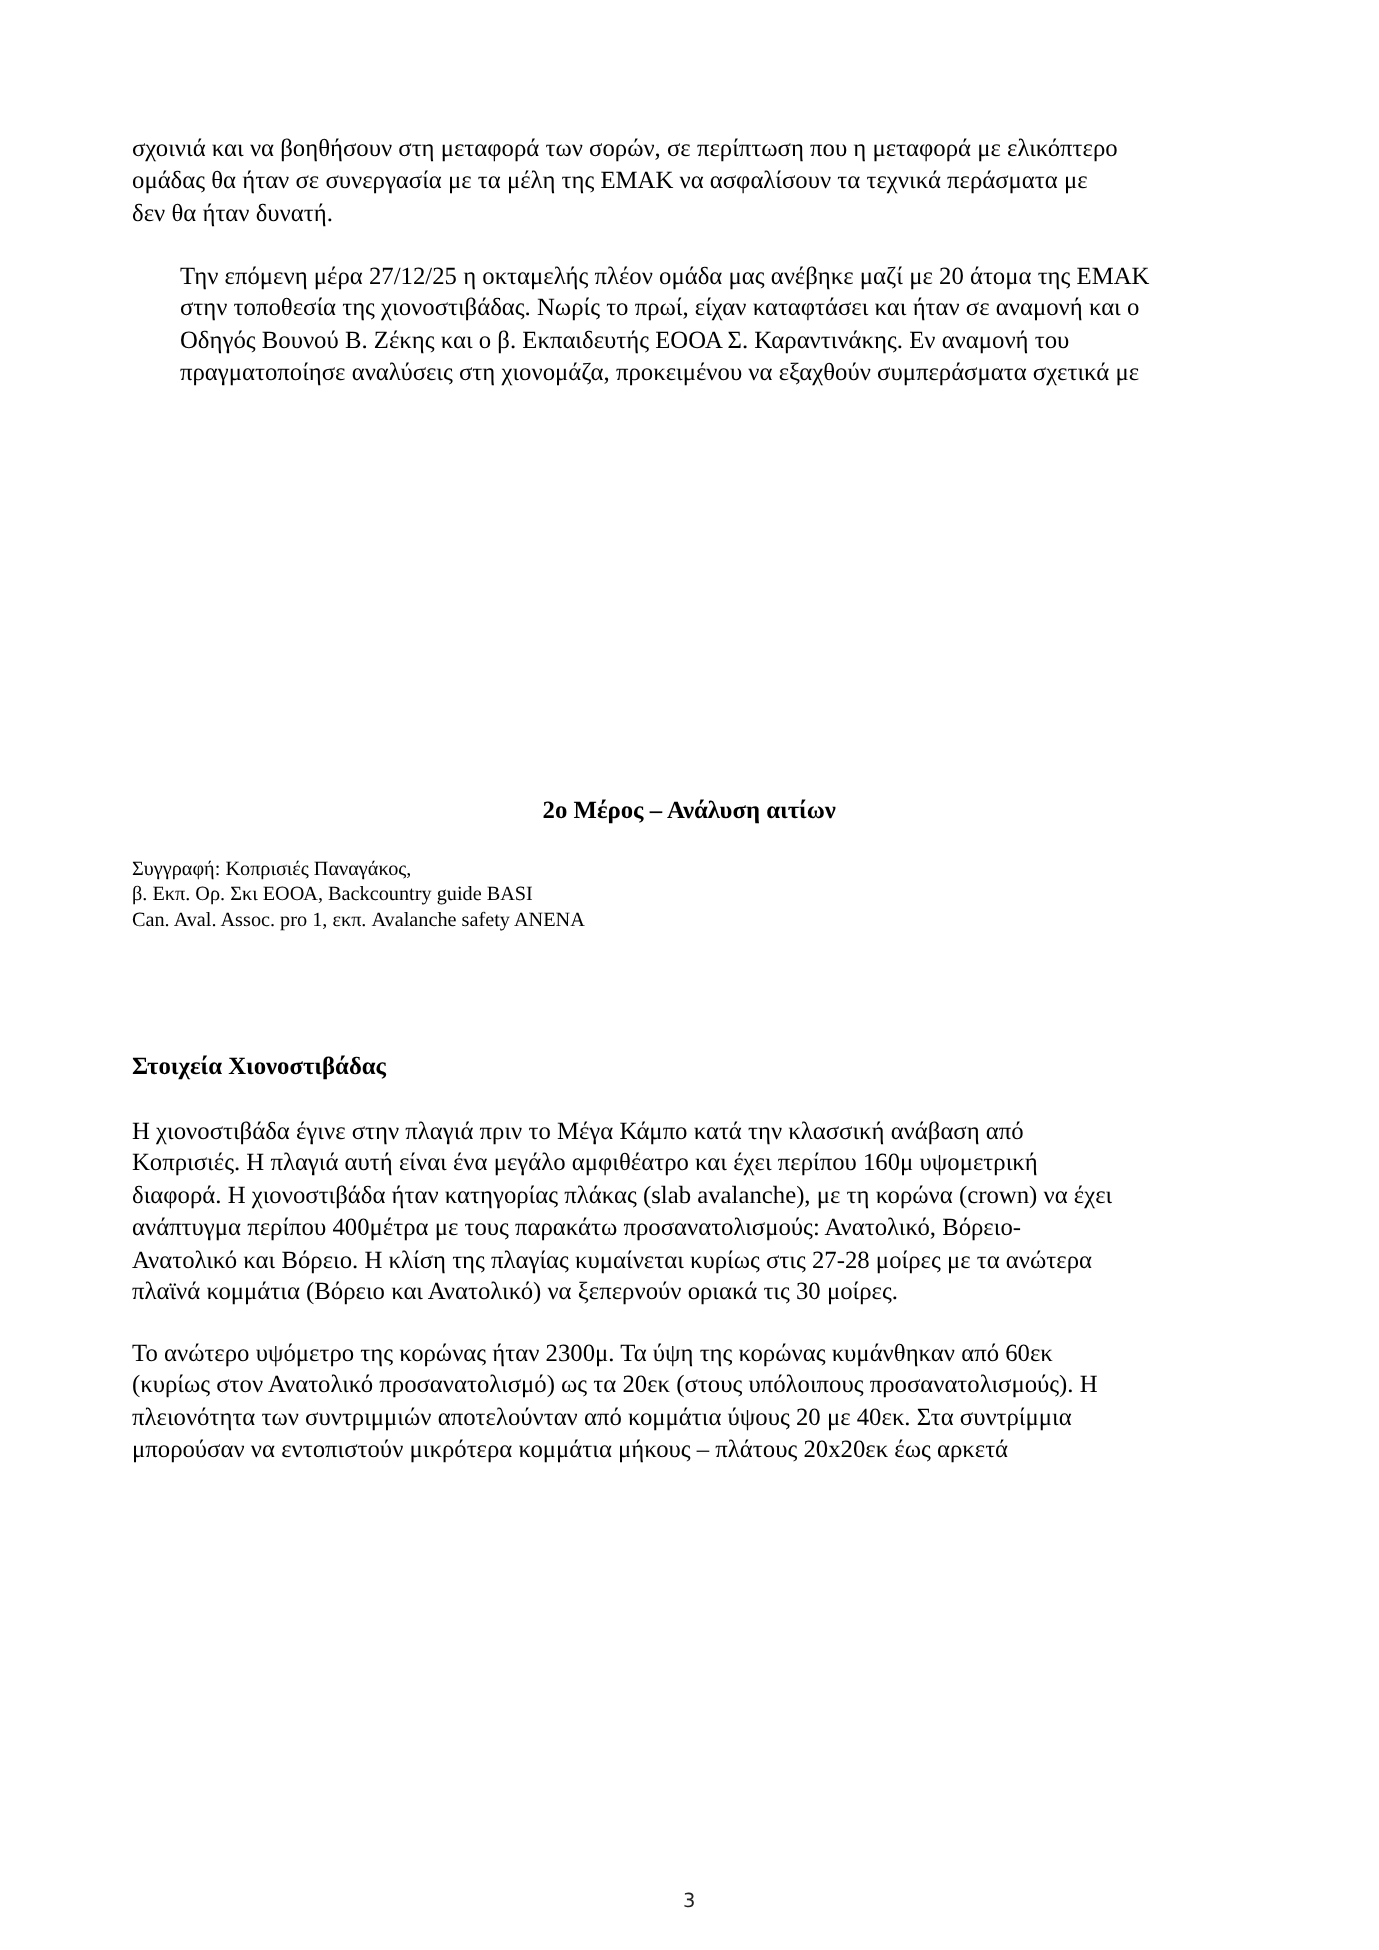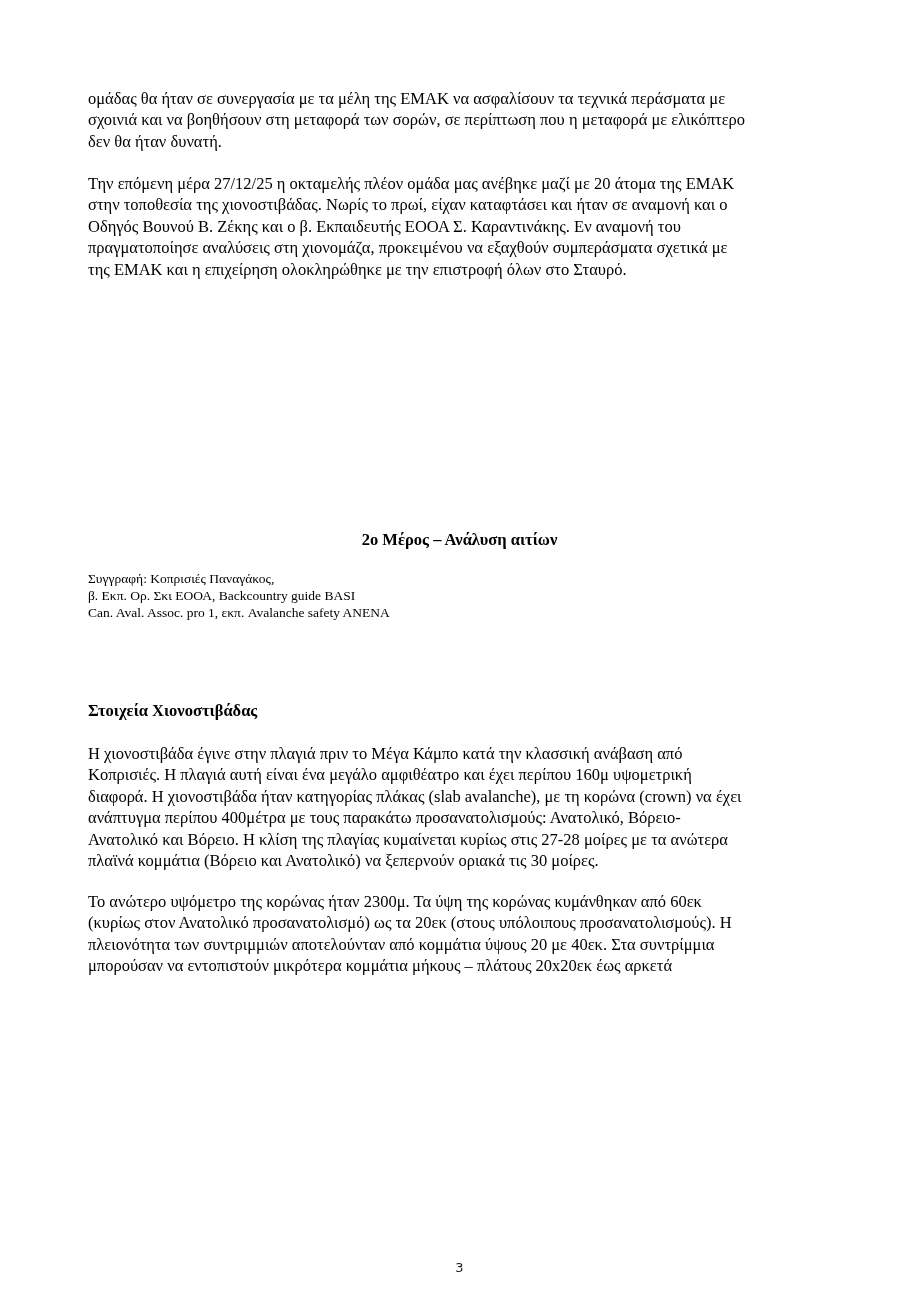--- a/index.html
+++ b/index.html
@@ -15,31 +15,30 @@
   .subheading { position: absolute; left: 88px; top: 701px; font-weight: bold; font-size: 16.5px; margin: 0; }
   .page-number { position: absolute; left: 0; width: 919px; top: 1260px; text-align: center;
                  font-family: "DejaVu Sans", sans-serif; font-size: 13px; color: #222; }
 </style>
 </head>
 <body>
 
 <div>
 
   <p class="para" style="top:88px;">
+    <span class="ln">σχοινιά και να βοηθήσουν στη μεταφορά των σορών, σε περίπτωση που η μεταφορά με ελικόπτερο</span>
     <span class="ln">ομάδας θα ήταν σε συνεργασία με τα μέλη της ΕΜΑΚ να ασφαλίσουν τα τεχνικά περάσματα με</span>
-    <span class="ln">σχοινιά και να βοηθήσουν στη μεταφορά των σορών, σε περίπτωση που η μεταφορά με ελικόπτερο</span>
     <span class="ln">δεν θα ήταν δυνατή.</span>
   </p>
 
-  <p class="para" style="top:173px;">
+  <p class="para" style="top:173px;margin-left:32px;">
     <span class="ln">Την επόμενη μέρα 27/12/25 η οκταμελής πλέον ομάδα μας ανέβηκε μαζί με 20 άτομα της ΕΜΑΚ</span>
     <span class="ln">στην τοποθεσία της χιονοστιβάδας. Νωρίς το πρωί, είχαν καταφτάσει και ήταν σε αναμονή και ο</span>
     <span class="ln">Οδηγός Βουνού Β. Ζέκης και ο β. Εκπαιδευτής ΕΟΟΑ Σ. Καραντινάκης. Εν αναμονή του</span>
     <span class="ln">πραγματοποίησε αναλύσεις στη χιονομάζα, προκειμένου να εξαχθούν συμπεράσματα σχετικά με</span>
-    <span class="ln">της ΕΜΑΚ και η επιχείρηση ολοκληρώθηκε με την επιστροφή όλων στο Σταυρό.</span>
   </p>
 
   <h2 class="section-title">2ο Μέρος – Ανάλυση αιτίων</h2>
 
   <div class="author">
     <span class="ln">Συγγραφή: Κοπρισιές Παναγάκος,</span>
     <span class="ln">β. Εκπ. Ορ. Σκι ΕΟΟΑ, Backcountry guide BASI</span>
     <span class="ln">Can. Aval. Assoc. pro 1, εκπ. Avalanche safety ANENA</span>
   </div>
 

